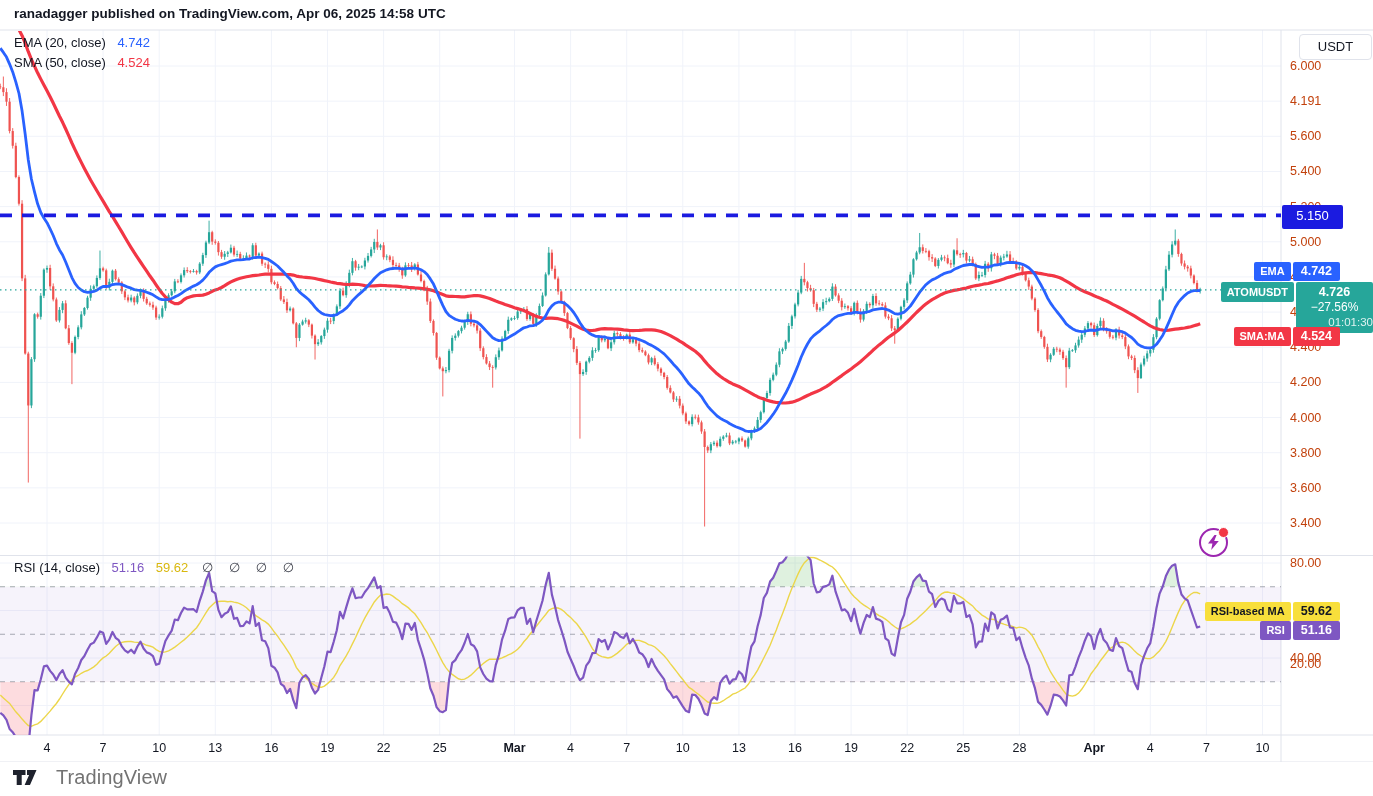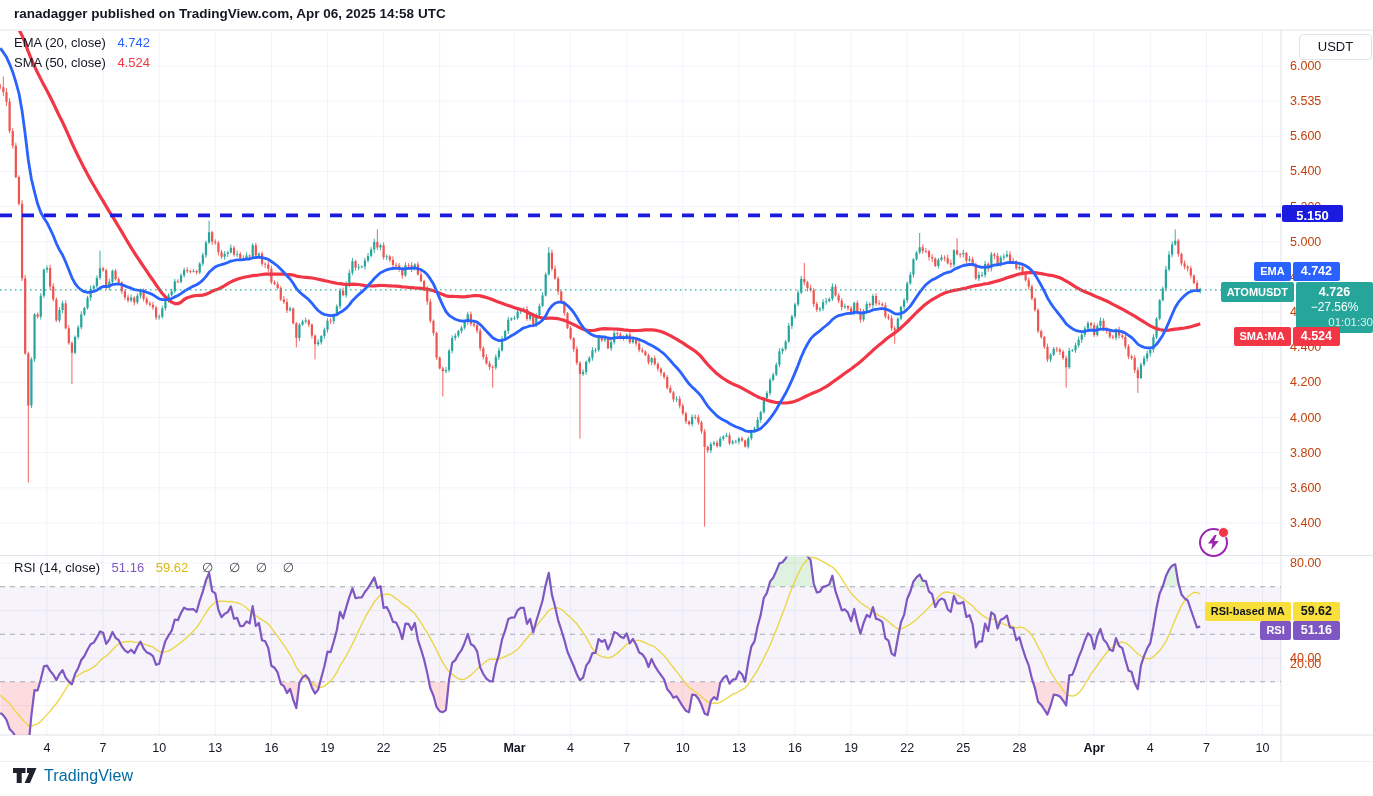--- a/index.html
+++ b/index.html
@@ -17,22 +17,22 @@
   .purple{color:#7e57c2;}
   .yellow{color:#d9b80e;}
   .rsi-legend{position:absolute;left:14px;top:560px;font-size:13px;white-space:nowrap;z-index:6;}
   .rsi-legend .empties{color:#434651;letter-spacing:6px;margin-left:10px;}
   
   .currency-btn{position:absolute;left:1299px;top:34px;width:71px;height:24px;border:1px solid #e0e3eb;
       border-radius:4px;background:#fff;font-size:13px;line-height:24px;text-align:center;z-index:7;}
   .tick{position:absolute;left:1290px;font-size:12.5px;color:#c2410c;height:16px;line-height:16px;z-index:4;}
   .tlabel{position:absolute;top:741px;width:44px;text-align:center;font-size:12.5px;color:#131722;z-index:4;}
   .tlabel.month{font-weight:700;}
-  .level-badge{position:absolute;left:1282px;top:205px;width:61px;height:17px;background:#1b1be0;color:#fff;
-      font-size:13px;font-weight:700;text-align:center;line-height:21px;border-radius:2px;z-index:6;}
+  .level-badge{position:absolute;left:1282px;top:205px;width:61px;height:24px;background:#1b1be0;color:#fff;
+      font-size:13px;font-weight:400;text-align:center;line-height:21px;border-radius:2px;z-index:6;}
   .badge-row{position:absolute;display:flex;align-items:flex-start;z-index:6;}
   .badge-row .tag{font-size:11px;font-weight:700;padding:0 6px;height:19px;line-height:19px;border-radius:2px;margin-right:2px;white-space:nowrap;}
   .badge-row .val{font-size:12.5px;font-weight:700;padding:0 8px;height:19px;line-height:19px;border-radius:2px;min-width:28px;text-align:center;}
   .ema-row{top:262px;right:33px;}
   .sma-row{top:327px;right:33px;}
   .ema-row .tag,.ema-row .val{background:#2962ff;color:#fff;}
   .sma-row .tag,.sma-row .val{background:#f23645;color:#fff;}
   .sym-row{top:282px;right:0;}
   .sym-row .tag{background:#26a69a;color:#fff;height:20px;line-height:20px;}
   .sym-col{background:#26a69a;color:#fff;width:77px;border-radius:2px;padding:3px 0;text-align:center;}
@@ -42,21 +42,21 @@
   .rsima-row{top:602px;right:33px;}
   .rsima-row .tag,.rsima-row .val{background:#f8df3b;color:#131722;}
   .rsi-row{top:621px;right:33px;}
   .rsi-row .tag,.rsi-row .val{background:#7e57c2;color:#fff;}
   
   .flash{position:absolute;left:1199px;top:528px;width:25px;height:25px;border:2px solid #9c27b0;border-radius:50%;
       background:#fff;z-index:6;display:flex;align-items:center;justify-content:center;}
   .flash .dot{position:absolute;right:-3px;top:-3px;width:9px;height:9px;border-radius:50%;background:#f23645;border:1.5px solid #fff;}
   
   .tv-logo{position:absolute;left:13px;top:766px;display:flex;align-items:center;z-index:6;}
-  .tv-logo .txt{font-size:16px;color:#0369a1;font-weight:500;margin-left:6px;letter-spacing:0.1px;}
+  .tv-logo .txt{font-size:20px;color:#737373;font-weight:500;margin-left:18px;letter-spacing:0.1px;}
 </style>
 </head>
 <body>
 
 <div class="page">
 
   <div class="pub-header">ranadagger published on TradingView.com, Apr 06, 2025 14:58 UTC</div>
 
   <svg id="chart-svg" width="1373" height="762" viewBox="0 0 1373 762">
       <defs>
@@ -924,21 +924,21 @@
   <div class="rsi-legend">
     <span>RSI (14, close)</span>
     <span class="purple k">51.16</span>
     <span class="yellow k">59.62</span>
     <span class="empties">∅ ∅ ∅ ∅</span>
   </div>
 
   <div class="currency-btn">USDT</div>
   <div id="price-ticks">
       <div class="tick" style="top: 58px;">6.000</div>
-      <div class="tick" style="top: 93.154px;">3.535</div>
+      <div class="tick" style="top: 93.154px;">4.191</div>
       <div class="tick" style="top: 128.308px;">5.600</div>
       <div class="tick" style="top: 163.462px;">5.400</div>
       <div class="tick" style="top: 198.616px;">5.200</div>
       <div class="tick" style="top: 233.77px;">5.000</div>
       <div class="tick" style="top: 268.924px;">4.800</div>
       <div class="tick" style="top: 304.078px;">4.600</div>
       <div class="tick" style="top: 339.232px;">4.400</div>
       <div class="tick" style="top: 374.386px;">4.200</div>
       <div class="tick" style="top: 409.54px;">4.000</div>
       <div class="tick" style="top: 444.694px;">3.800</div>

